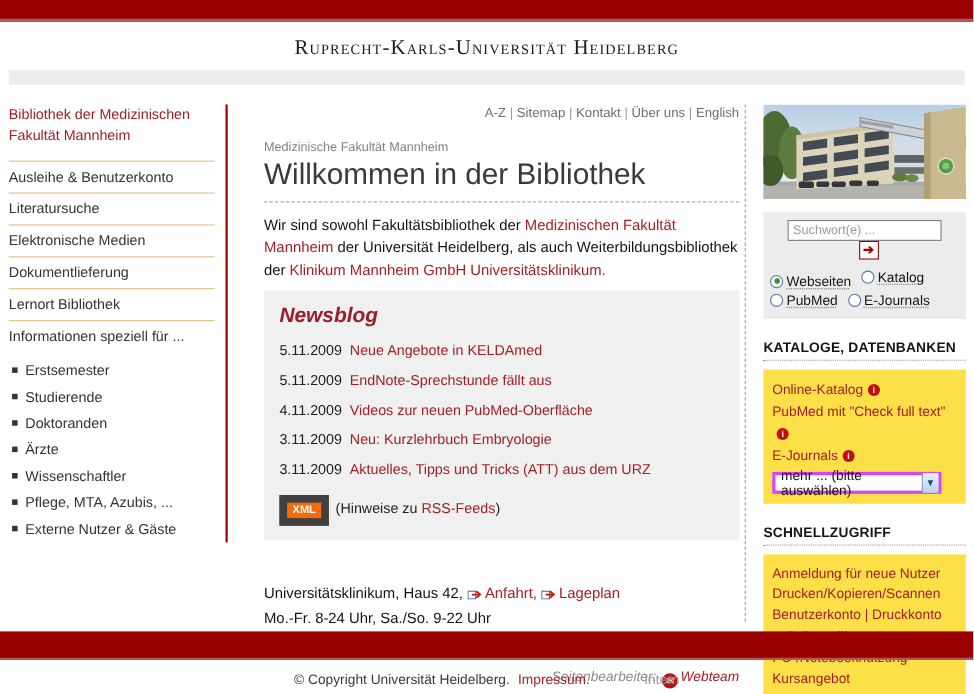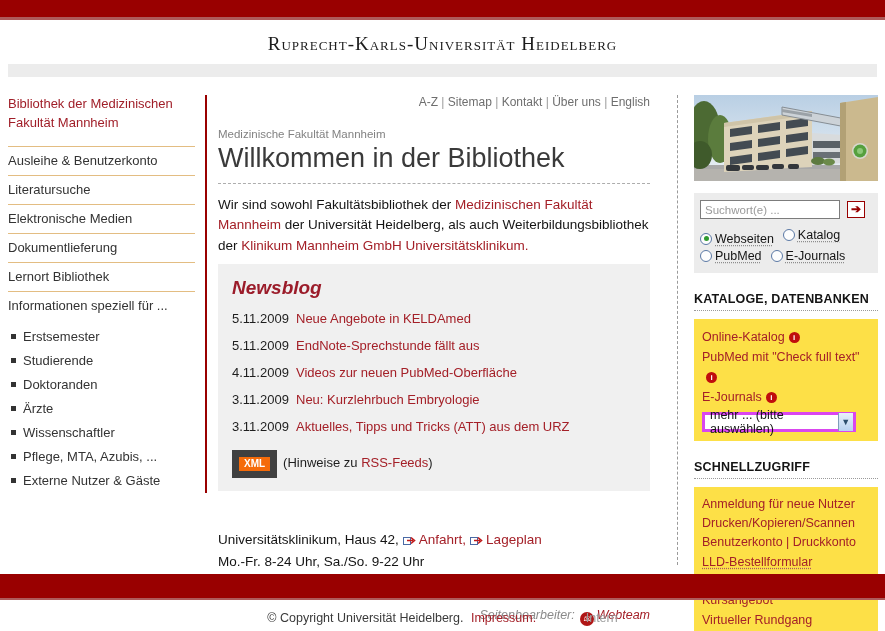--- a/index.html
+++ b/index.html
@@ -30,21 +30,21 @@
   }
   .sb-sub { list-style:none; margin-top:5px; }
   .sb-subitem {
     font-size:13px; color:#333; padding:4px 0 5px 15px; position:relative; cursor:pointer;
   }
   .sb-subitem .bullet {
     position:absolute; left:3px; top:9px; width:5px; height:5px; background:#333;
   }
 
   
-  .content { position:absolute; left:218px; top:95px; width:432px; }
+  .content { position:absolute; left:240px; top:95px; width:432px; }
   .toplinks { text-align:right; font-size:12px; color:#6e6e6e; }
   .toplink { cursor:pointer; }
   .toplink:not(:last-child)::after { content:" | "; color:#9a9a9a; cursor:default; }
   .breadcrumb { margin-top:19px; font-size:11.5px; color:#828282; }
   .page-title {
     margin-top:3px; font-size:27px; font-weight:400; color:#3a3a3a;
     padding-bottom:9px; border-bottom:1px dashed #adadad;
   }
   .intro { margin-top:11px; font-size:13.5px; line-height:1.5; color:#141414; }
   .rlink { color:#a42028; text-decoration:none; cursor:pointer; }
@@ -67,21 +67,21 @@
     vertical-align:-3px; margin:0 3px 0 5px;
   }
 
   
   .vdivider { position:absolute; left:677px; top:95px; height:470px; border-left:1px dashed #9a9a9a; }
 
   
   .rightcol { position:absolute; left:694px; top:95px; width:184px; }
   .photo { display:block; width:184px; height:86px; }
   .searchbox { margin-top:12px; background:#ececec; padding:7px 6px 8px; }
-  .search-row { display:flex; align-items:center; }
+  .search-row { display:flex; align-items:center;flex-direction:column; }
   .search-input {
     width:140px; height:19px; border:1px solid #7c7c7c; background:#fff;
     font-size:11.5px; padding:0 4px; color:#555; font-family:"Liberation Sans",sans-serif;
   }
   .search-input::placeholder { color:#9a9a9a; }
   .go-btn {
     margin-left:7px; width:18px; height:17px; background:#fff; border:1px solid #990000;
     color:#990000; font-size:12px; font-weight:700; line-height:15px; text-align:center; cursor:pointer;
   }
   .radios { margin-top:6px; font-size:12.5px; color:#141414; }

